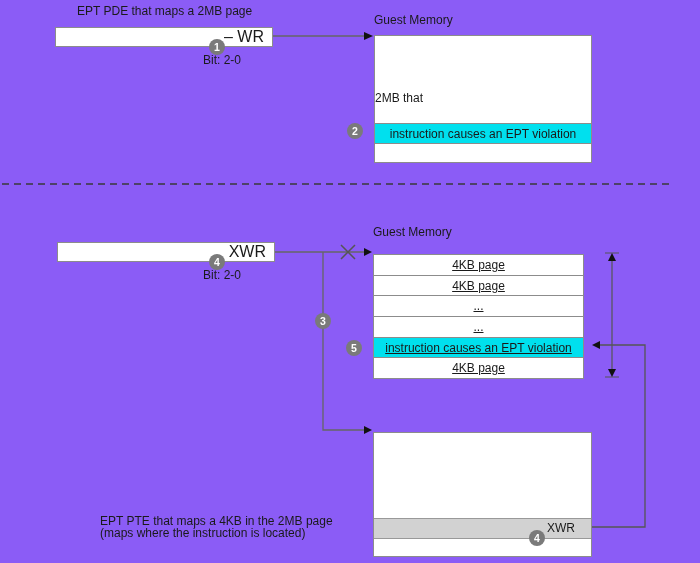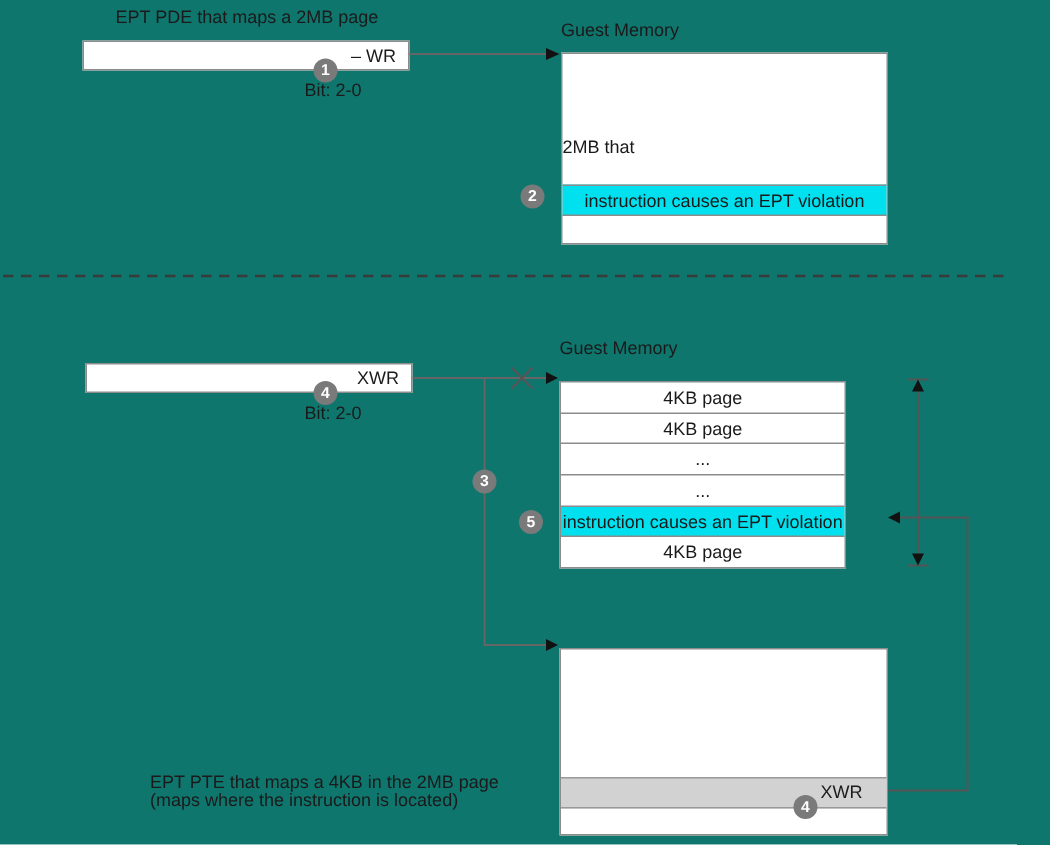--- a/index.html
+++ b/index.html
@@ -1,27 +1,27 @@
 <!DOCTYPE html>
 <html><head>
 <meta charset="utf-8">
 <style>
   html,body{margin:0;padding:0;background:#ffffff;}
   #stage{
-    position:relative;width:700px;height:563px;background:#0f766e;
+    position:relative;width:700px;height:563px;background:#8b5cf6;
     font-family:"Liberation Sans",sans-serif;color:#1a1a1a;overflow:hidden;
   }
   .txt{position:absolute;font-size:12px;line-height:13px;white-space:nowrap;}
   .center{text-align:left;}
   .pde-box{
     position:absolute;width:218px;height:20px;border:1px solid #8c8c8c;
     background:#ffffff;box-sizing:border-box;
   }
   .pde-label{
-    position:absolute;right:8px;top:0;height:18px;line-height:18px;font-size:12px;
+    position:absolute;right:8px;top:0;height:18px;line-height:18px;font-size:16px;
   }
   .gbox{
     position:absolute;border:1px solid #8c8c8c;background:#ffffff;box-sizing:border-box;
   }
   .badge{
     position:absolute;width:16px;height:16px;border-radius:50%;
     background:#7a7a7a;color:#ffffff;font-size:10.5px;font-weight:bold;
     display:flex;align-items:center;justify-content:center;z-index:6;
   }
   .cyan-band{
@@ -93,21 +93,21 @@
   <div class="pde-box" style="left:57px;top:242px;">
     <span class="pde-label">XWR</span>
   </div>
   <div class="badge" style="left:209px;top:254px;">4</div>
   <div class="txt center" style="left:203px;top:269px;width:80px;">Bit: 2-0</div>
 
   <div class="badge" style="left:315px;top:313px;">3</div>
 
   <div class="txt center" style="left:373px;top:226px;width:219px;">Guest Memory</div>
 
-  <div class="gbox" style="left:373px;top:254px;width:191px;height:125px;">
+  <div class="gbox" style="left:373px;top:254px;width:211px;height:125px;text-decoration:underline;">
     <div class="rows">
       <div class="row">4KB page</div>
       <div class="row">4KB page</div>
       <div class="row">...</div>
       <div class="row">...</div>
       <div class="row violation">instruction causes an EPT violation</div>
       <div class="row">4KB page</div>
     </div>
   </div>
   <div class="badge" style="left:346px;top:340px;">5</div>

